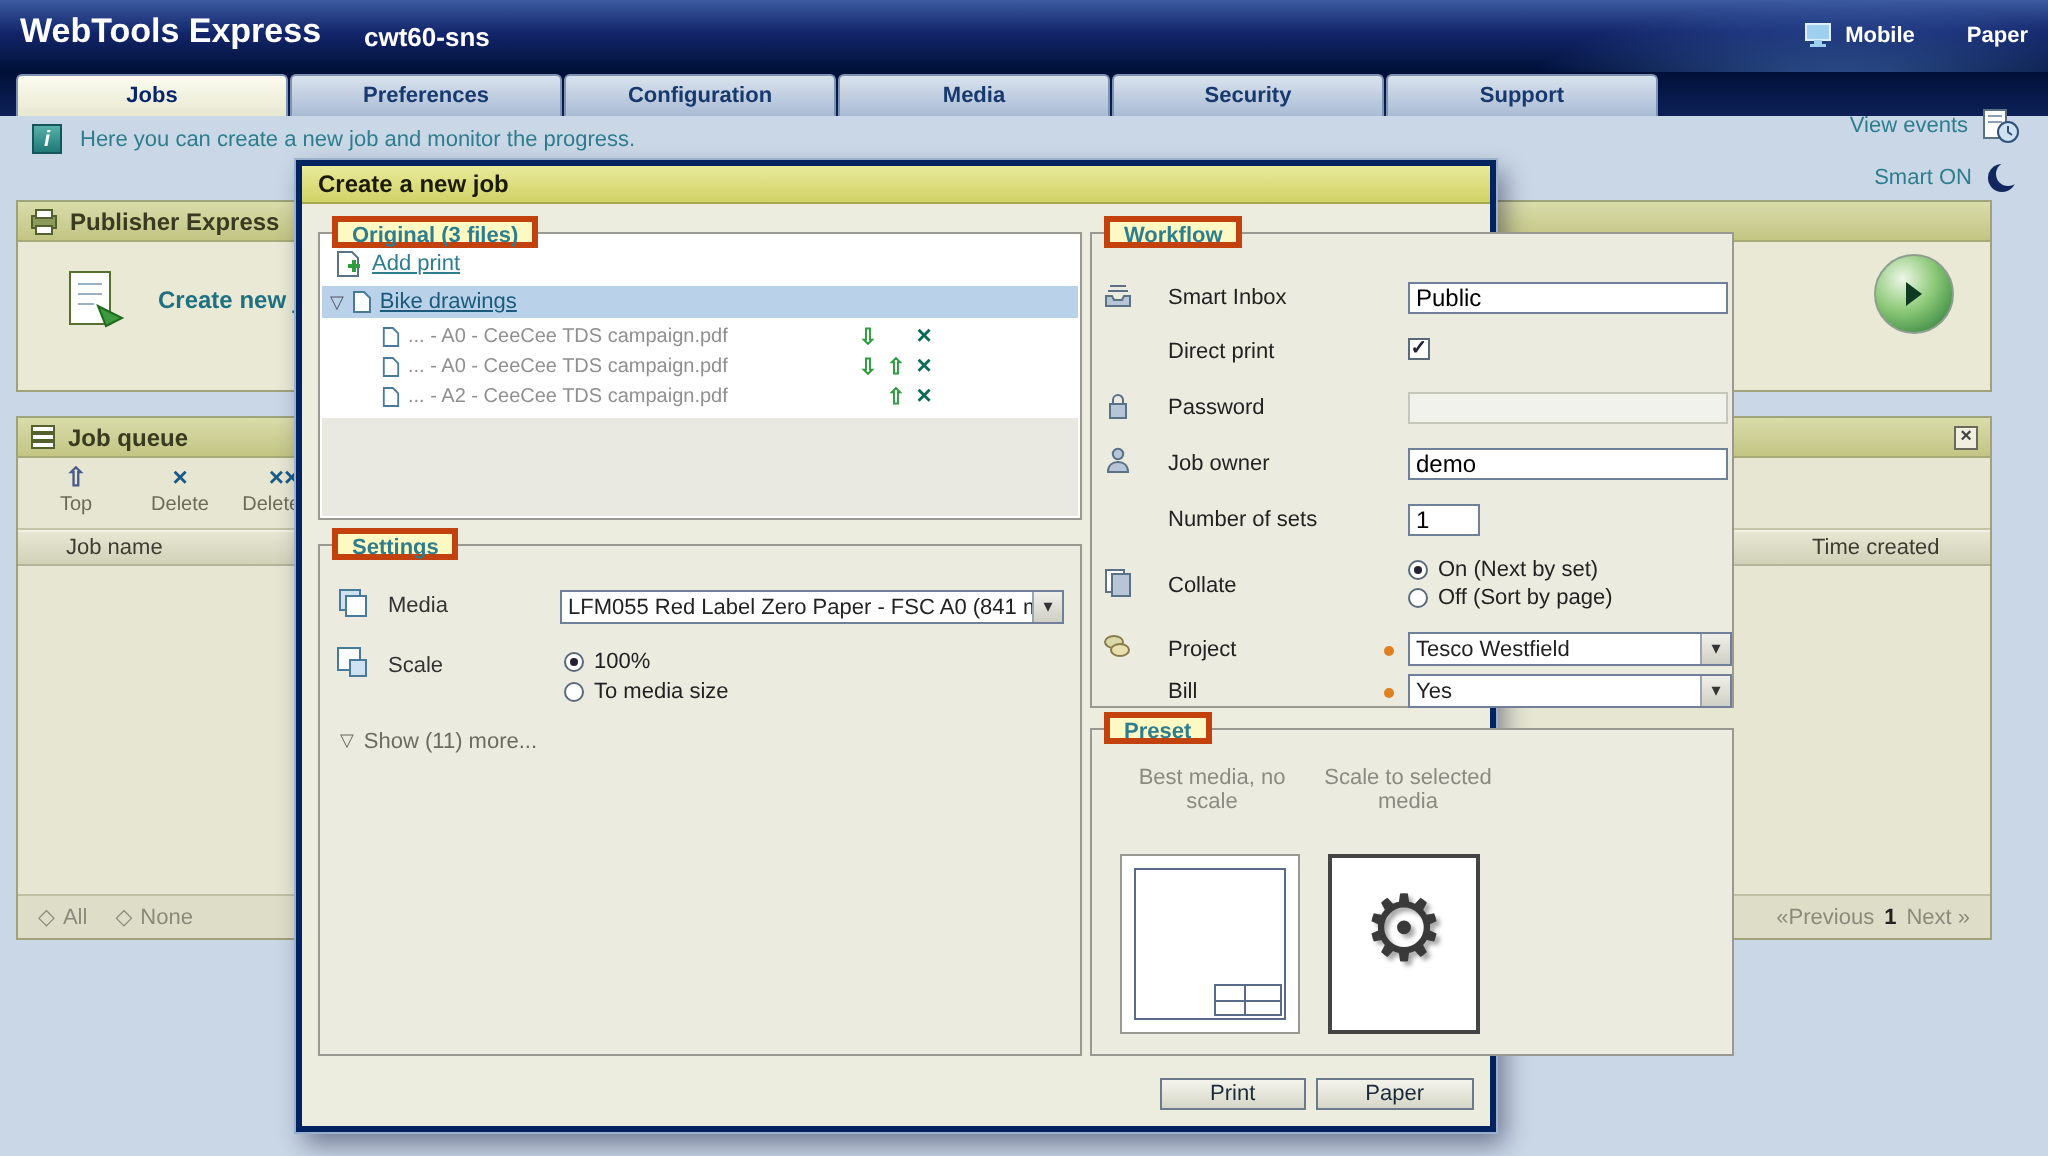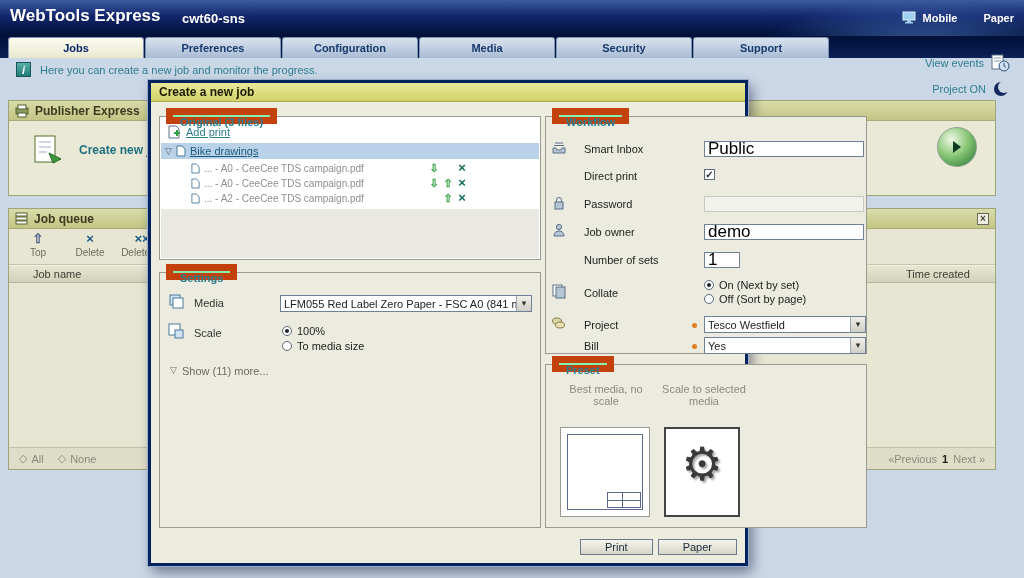--- a/index.html
+++ b/index.html
@@ -60,21 +60,21 @@
   #pagination .pg-link{cursor:pointer}
 
   
   #modal{position:absolute;left:148px;top:80px;width:600px;height:486px;border:3px solid #00235f;background:#ececdf;
     box-shadow:0 0 0 1px #9ab0cc,4px 6px 12px rgba(0,0,40,.45)}
   #modal-title{height:19px;background:linear-gradient(180deg,#e9ea9a,#d0d266);border-bottom:1px solid #a8a850;
     font-weight:bold;font-size:12px;color:#1b1b05;padding:2px 8px}
   #modal-body{position:relative;width:100%;height:461px}
 
   .fieldset{position:absolute;border:1px solid #9a9a92;background:#ebebdf}
-  .fs-tab{position:absolute;top:-9px;left:6px;background:#86efac;border:7px solid #c2410c;padding:0 7px;height:16px;
+  .fs-tab{position:absolute;top:-9px;left:6px;background:#fef9c3;border:3px solid #c2410c;padding:0 7px;height:16px;
     line-height:14px;color:#2e7d8d;font-weight:bold}
 
   
   #fs-original{left:8px;top:14px;width:382px;height:144px;background:#fff}
   #add-file{position:absolute;left:8px;top:8px;display:flex;align-items:center;gap:5px;cursor:pointer}
   #add-file span{color:#2e7d8d;text-decoration:underline}
   .grp-row{position:absolute;left:1px;right:1px;top:26px;height:16px;background:#b9d2e9;display:flex;align-items:center;gap:4px;
     padding-left:4px;cursor:pointer}
   .grp-row .gname{color:#1b5a7a;text-decoration:underline}
   .file-row{position:absolute;left:1px;right:1px;height:15px;display:flex;align-items:center;gap:4px;padding-left:30px;
@@ -96,21 +96,21 @@
   .radio{width:10px;height:10px;border:1px solid #5a6a7a;border-radius:50%;background:#fff;display:inline-block;
     position:relative;vertical-align:-1px;cursor:pointer}
   .radio.checked:after{content:"";position:absolute;left:2px;top:2px;width:4px;height:4px;border-radius:50%;background:#223}
   .ropt{position:absolute;display:flex;gap:5px;align-items:center;color:#222;cursor:pointer}
   #show-more{position:absolute;left:10px;top:92px;color:#6b6b60;display:flex;gap:5px;cursor:pointer}
 
   
   #fs-workflow{left:394px;top:14px;width:322px;height:238px}
   .wf-label{position:absolute;left:38px;color:#222}
   .wf-icon{position:absolute;left:5px;width:16px;height:16px}
-  .txt-input{position:absolute;height:16px;border:1px solid #70809a;background:#fff;font-size:17px;padding:0 3px;
+  .txt-input{position:absolute;height:16px;border:1px solid #70809a;background:#fff;font-size:12px;padding:0 3px;
     font-family:"Liberation Sans",sans-serif}
   .txt-input.disabled{background:#f2f2ec;border-color:#c6c6bc}
   .checkbox{position:absolute;width:11px;height:11px;border:1px solid #5a6a7a;background:#fff;font-size:10px;line-height:10px;
     text-align:center;color:#223;font-weight:bold;cursor:pointer}
   .req-dot{position:absolute;width:5px;height:5px;border-radius:50%;background:#e07f1f}
 
   
   #fs-preset{left:394px;top:262px;width:322px;height:164px}
   .preset-label{position:absolute;color:#8a8a80;text-align:center;cursor:pointer}
   .thumb{position:absolute;background:#fff;border:1px solid #9a9a92;cursor:pointer}
@@ -167,21 +167,21 @@
     <span class="teal">View events</span>
     <svg width="20" height="18" viewBox="0 0 20 18">
       <rect x="2" y="1" width="11" height="14" fill="#fff" stroke="#5a7186"></rect>
       <line x1="4" y1="4" x2="11" y2="4" stroke="#8aa0b6"></line>
       <line x1="4" y1="7" x2="11" y2="7" stroke="#8aa0b6"></line>
       <circle cx="14" cy="12" r="5" fill="#cfe2f2" stroke="#30507a"></circle>
       <path d="M14 9v3l2 1.5" stroke="#30507a" fill="none"></path>
     </svg>
   </div>
   <div id="remote-on">
-    <span class="teal">Project ON</span>
+    <span class="teal">Smart ON</span>
     <svg width="18" height="18" viewBox="0 0 18 18">
       <circle cx="9" cy="9" r="7" fill="#12275e"></circle>
       <circle cx="12" cy="7" r="6" fill="#c9d7e6"></circle>
     </svg>
   </div>
 
   <div class="panel" id="publisher-panel">
     <div class="panel-header">
       <svg width="14" height="14" viewBox="0 0 14 14">
         <rect x="1" y="4" width="12" height="6" fill="#8a9a5a" stroke="#55602f"></rect>

